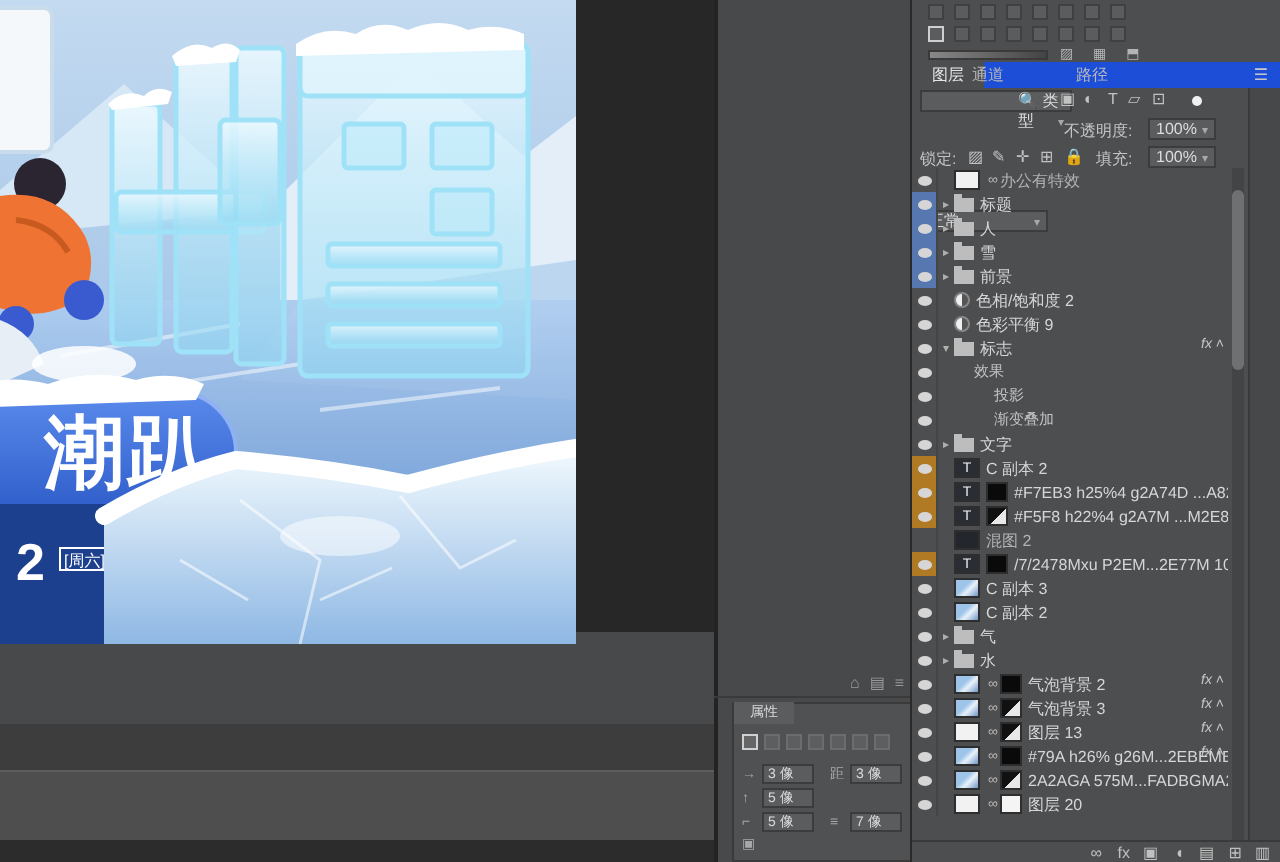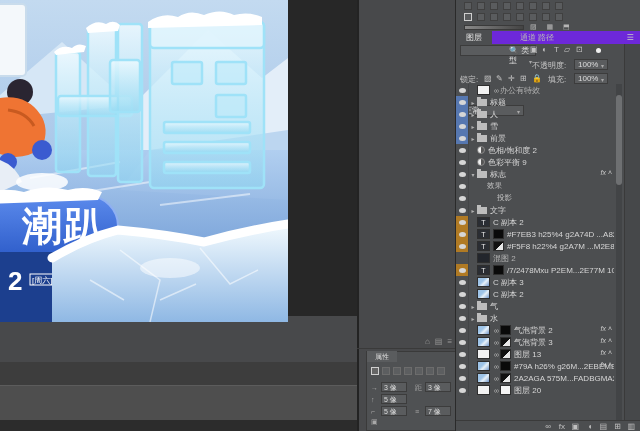--- a/index.html
+++ b/index.html
@@ -33,21 +33,21 @@
      padding:0 2px; color:#dcdcdc; height:10px; line-height:9px; }
 
   
   #rpanel { left:455px; top:0; width:185px; height:431px; background:#4c4e50; border-left:1px solid #2a2a2a; }
   .adjrow { position:absolute; left:8px; display:flex; gap:5px; }
   .adjrow i { width:8px; height:8px; background:#5a5c5e; border:1px solid #404040; display:block; }
   .adjrow i.sel { border:1px solid #cfcfcf; }
   .gradline { position:absolute; left:8px; top:25px; width:60px; height:5px; background:linear-gradient(90deg,#888,#444); border:1px solid #3a3a3a; }
   .gradicons { position:absolute; left:74px; top:23px; color:#b5b5b5; font-size:7px; letter-spacing:4px; }
 
-  #tabbar { position:absolute; left:0; top:31px; width:185px; height:13px; background:#6d28d9; }
+  #tabbar { position:absolute; left:0; top:31px; width:185px; height:13px; background:#1d4ed8; }
   .ptab { position:absolute; top:0; height:13px; line-height:13px; font-size:8px; color:#b8b8b8; text-align:center; }
   .ptab.active { background:#4c4e50; color:#e4e4e4; }
   .panel-menu { position:absolute; right:6px; top:33px; color:#c8c8c8; font-size:8px; }
 
   .ctlrow { position:absolute; left:0; width:185px; height:13px; font-size:8px; color:#c4c4c4; }
   .dd { position:absolute; background:#5a5c5e; border:1px solid #3c3c3c; color:#dcdcdc; font-size:8px;
      height:11px; line-height:10px; padding:0 3px; }
   .dd .ca { float:right; color:#a8a8a8; font-size:6px; margin-top:1px; }
   .fico { position:absolute; top:1px; color:#c2c2c2; font-size:8px; }
   .pin { position:absolute; width:5px; height:5px; border-radius:50%; background:#f0f0f0; }
@@ -244,21 +244,21 @@
       <i></i>
       <i></i>
       <i></i>
       <i></i>
     </div>
   <div class="gradline"></div>
   <div class="gradicons">▨ ▦ ⬒</div>
 
   <div id="tabbar">
     <div class="ptab active" style="left:0; width:36px;">图层</div>
-    <div class="ptab" style="left:44px; width:36px;text-align:right;">通道</div>
+    <div class="ptab" style="left:20px; width:36px;">通道</div>
     <div class="ptab" style="left:72px; width:36px;">路径</div>
   </div>
   <div class="panel-menu">☰</div>
 
   <div class="ctlrow" style="top:44px;">
     <div class="dd" style="left:4px; top:1px; width:76px;padding-left:48px;">
       <span>🔍</span>
       <span>类型</span><span class="ca">▾</span>
     </div>
     <span class="fico" style="left:74px;">▣</span>
@@ -366,20 +366,27 @@
         <span style="width: 18px; flex: 0 0 18px;"></span>
         <span class="lname">效果</span>
       </div>
       <div class="lrow sub">
         <div class="eyecell">
           <div class="eye"></div>
         </div>
         <span style="width: 28px; flex: 0 0 28px;"></span>
         <span class="lname">投影</span>
       </div>
+      <div class="lrow sub">
+        <div class="eyecell">
+          <div class="eye"></div>
+        </div>
+        <span style="width: 28px; flex: 0 0 28px;"></span>
+        <span class="lname">渐变叠加</span>
+      </div>
       <div class="lrow">
         <div class="eyecell">
           <div class="eye"></div>
         </div>
         <span class="arr">▸</span>
         <div class="folder"></div>
         <span class="lname">文字</span>
       </div>
       <div class="lrow">
         <div class="eyecell orange">

